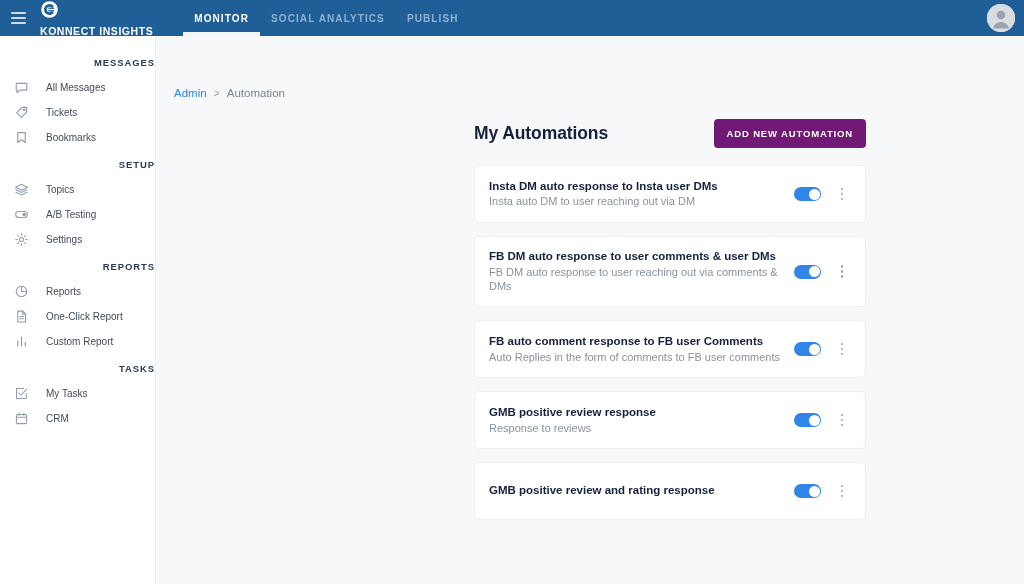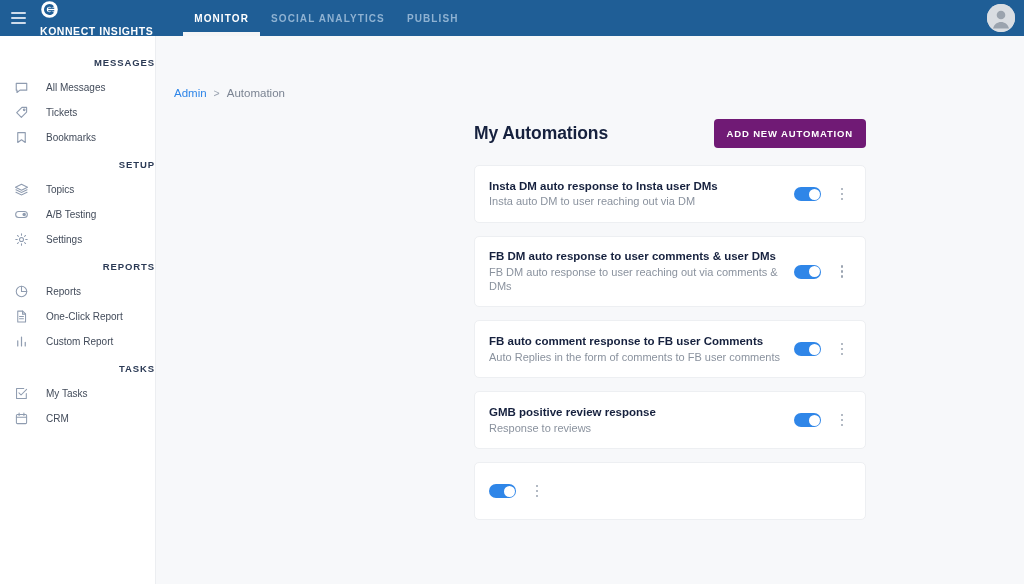--- a/index.html
+++ b/index.html
@@ -350,20 +350,23 @@
               </span>
             <span class="kebab">
                 <i></i>
                 <i></i>
                 <i></i>
               </span>
           </div>
         </div>
 
         <div class="card">
+          <div class="card-texts">
+            <div class="card-title">GMB positive review and rating response</div>
+          </div>
           <div class="card-actions">
             <span class="toggle">
                 <span class="knob"></span>
               </span>
             <span class="kebab">
                 <i></i>
                 <i></i>
                 <i></i>
               </span>
           </div>

